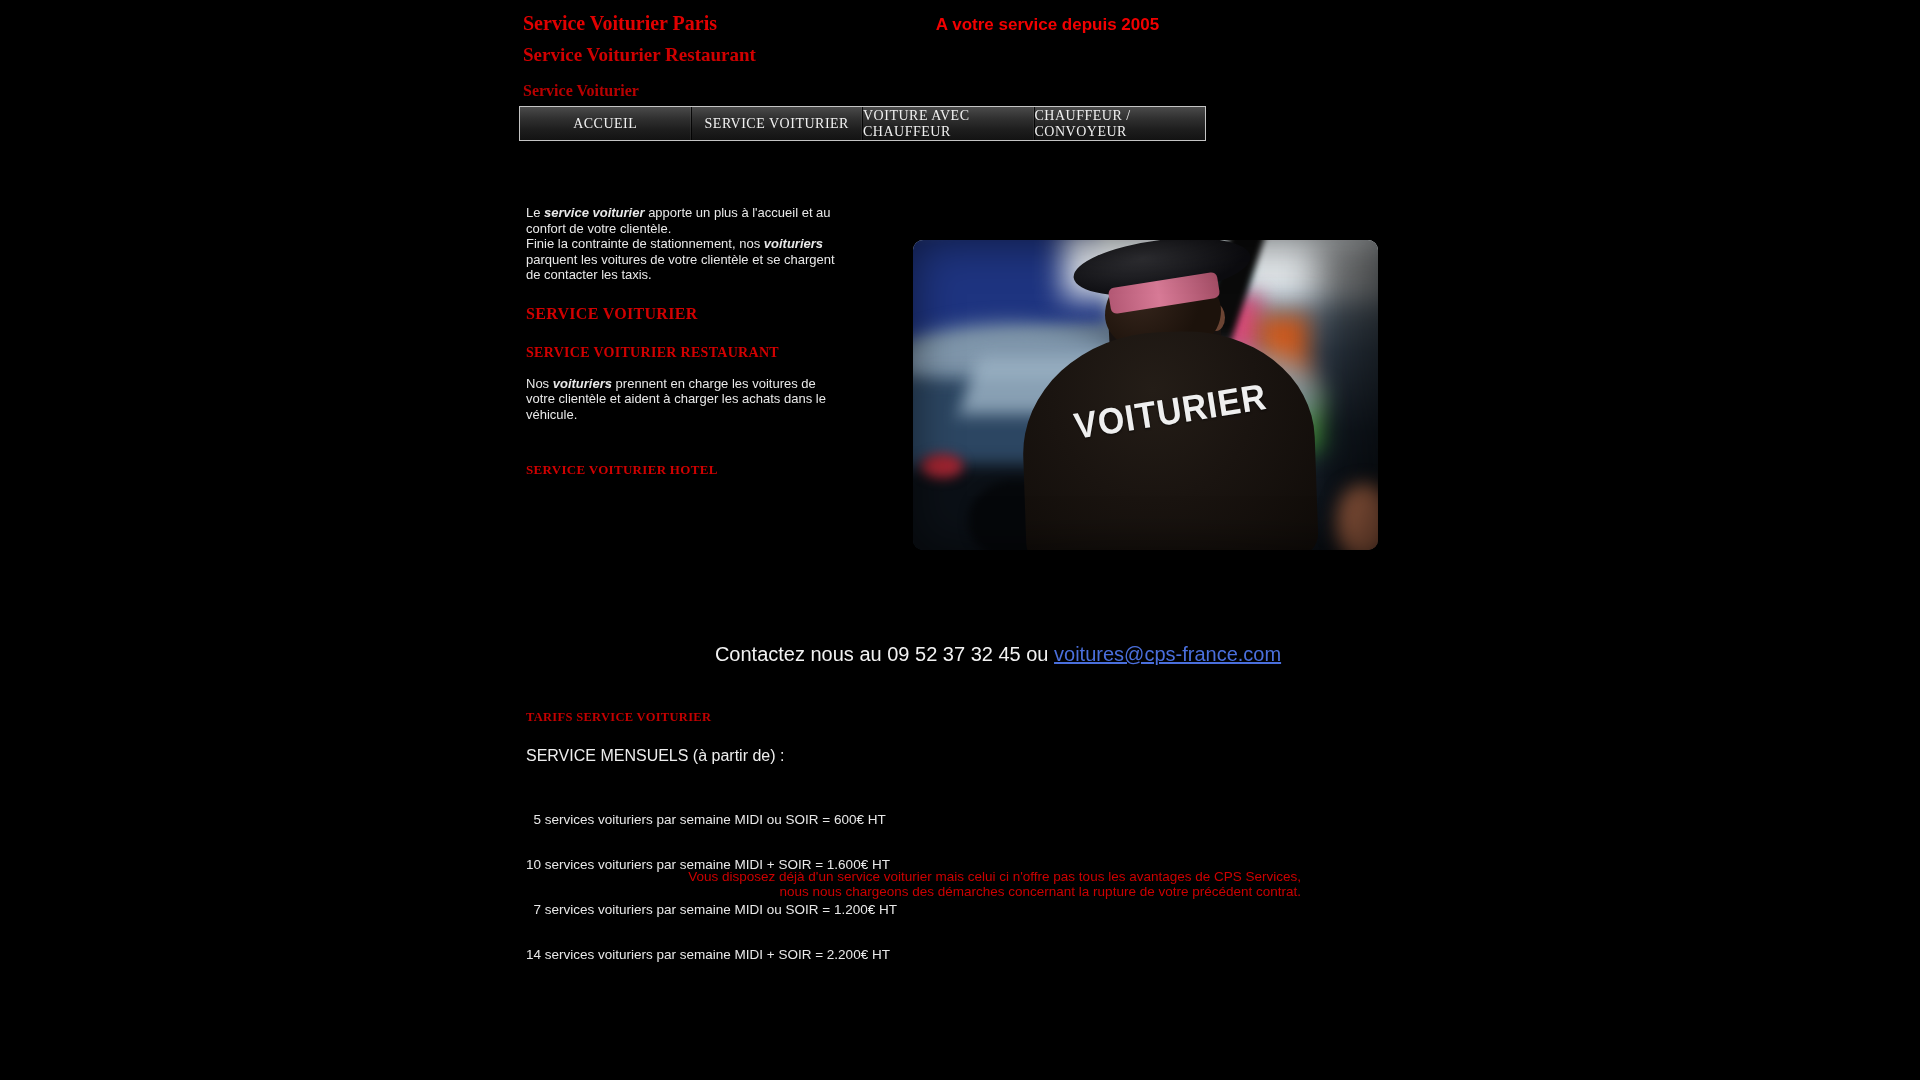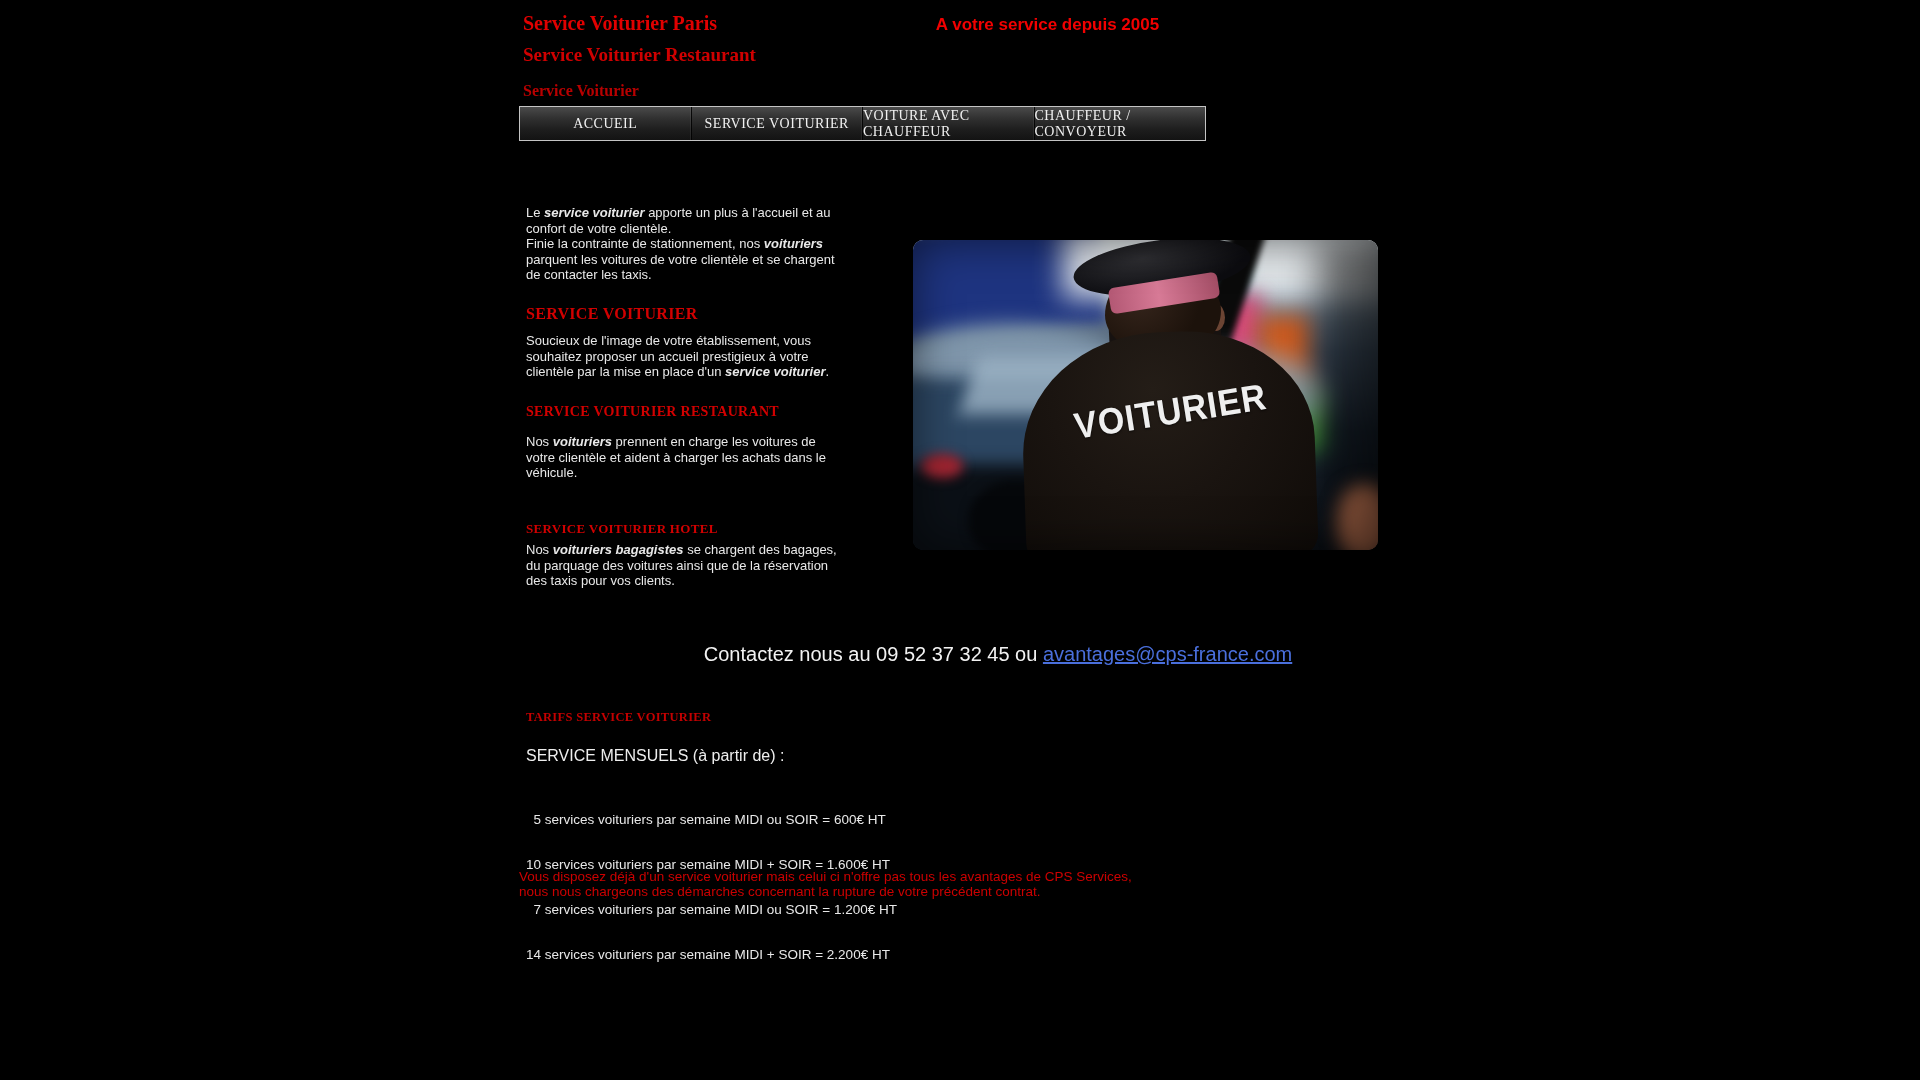--- a/index.html
+++ b/index.html
@@ -101,21 +101,21 @@
              color:#f2f2f2; font-size:20px; }
   .contact a { color:#4a6fdc; text-decoration:underline; cursor:pointer; }
 
   
   .tarifs { position:absolute; left:526px; top:710px; }
   .tarifs .t-head { font-family:"Liberation Serif", serif; font-weight:bold; font-size:12.5px; color:#c40000; letter-spacing:.3px; }
   .tarifs .t-title { color:#eee; font-size:16px; margin-top:22px; }
   .tarifs .t-lines { margin-top:17px; color:#e8e8e8; font-size:13.5px; line-height:15px; white-space:pre; }
 
   
-  .note { position:absolute; left:519px; top:869px; width:782px; text-align:left;
+  .note { position:absolute; left:519px; top:869px; width:782px; text-align:right;
           color:#cc0000; font-size:13.5px; line-height:15px; }
 </style>
 </head>
 <body>
 
 <div id="page">
 
   <div class="top-links">
     <a class="tl-1" href="#">Service Voiturier Paris</a>
     <a class="tl-2" href="#">Service Voiturier Restaurant</a>
@@ -131,27 +131,25 @@
     <a href="#">SERVICE VOITURIER</a>
     <a href="#">VOITURE AVEC CHAUFFEUR</a>
     <a href="#">CHAUFFEUR / CONVOYEUR</a>
   </div>
 
   <div class="content">
     <p><span>Le </span><span class="bi">service voiturier</span><span> apporte un plus à l'accueil et au confort de votre clientèle.</span><br>
     <span>Finie la contrainte de stationnement, nos </span><span class="bi">voituriers</span><span> parquent les voitures de votre clientèle et se chargent de contacter les taxis.</span></p>
 
     <div class="h-red h-lvl1">SERVICE VOITURIER</div>
-    <p class="after-h1"><span>Soucieux de l'image de votre établissement, vous souhaitez proposer un accueil prestigieux à votre clientèle par la mise en place d'un </span><span class="bi">service voiturier</span><span>.</span></p>
 
     <div class="h-red h-lvl2">SERVICE VOITURIER RESTAURANT</div>
     <p class="after-h2"><span>Nos </span><span class="bi">voituriers</span><span> prennent en charge les voitures de votre clientèle et aident à charger les achats dans le véhicule.</span></p>
 
     <div class="h-red h-lvl3">SERVICE VOITURIER HOTEL</div>
-    <p class="after-h3"><span>Nos </span><span class="bi">voituriers bagagistes</span><span> se chargent des bagages, du parquage des voitures ainsi que de la réservation des taxis pour vos clients.</span></p>
   </div>
 
   <div class="photo">
     <div class="ph-awning"></div>
     <div class="ph-white"></div>
     <div class="ph-cyan"></div>
     <div class="ph-pink"></div>
     <div class="ph-orange"></div>
     <div class="ph-magenta"></div>
     <div class="ph-green"></div>
@@ -168,21 +166,21 @@
     <div class="ph-collar"></div>
     <div class="ph-ear"></div>
     <div class="ph-hair"></div>
     <div class="ph-cap"></div>
     <div class="ph-band"></div>
     <div class="ph-jacket"></div>
     <div class="ph-text">VOITURIER</div>
     <div class="ph-vig"></div>
   </div>
 
-  <div class="contact"><span>Contactez nous au 09 52 37 32 45 ou </span><a href="#">avantages@cps-france.com</a></div>
+  <div class="contact"><span>Contactez nous au 09 52 37 32 45 ou </span><a href="#">voitures@cps-france.com</a></div>
 
   <div class="tarifs">
     <div class="t-head">TARIFS SERVICE VOITURIER</div>
     <div class="t-title">SERVICE MENSUELS (à partir de) :</div>
     <div class="t-lines">
       <div>  5 services voituriers par semaine MIDI ou SOIR = 600€ HT</div>
       <div>10 services voituriers par semaine MIDI + SOIR = 1.600€ HT</div>
       <div>  7 services voituriers par semaine MIDI ou SOIR = 1.200€ HT</div>
       <div>14 services voituriers par semaine MIDI + SOIR = 2.200€ HT</div>
     </div>

